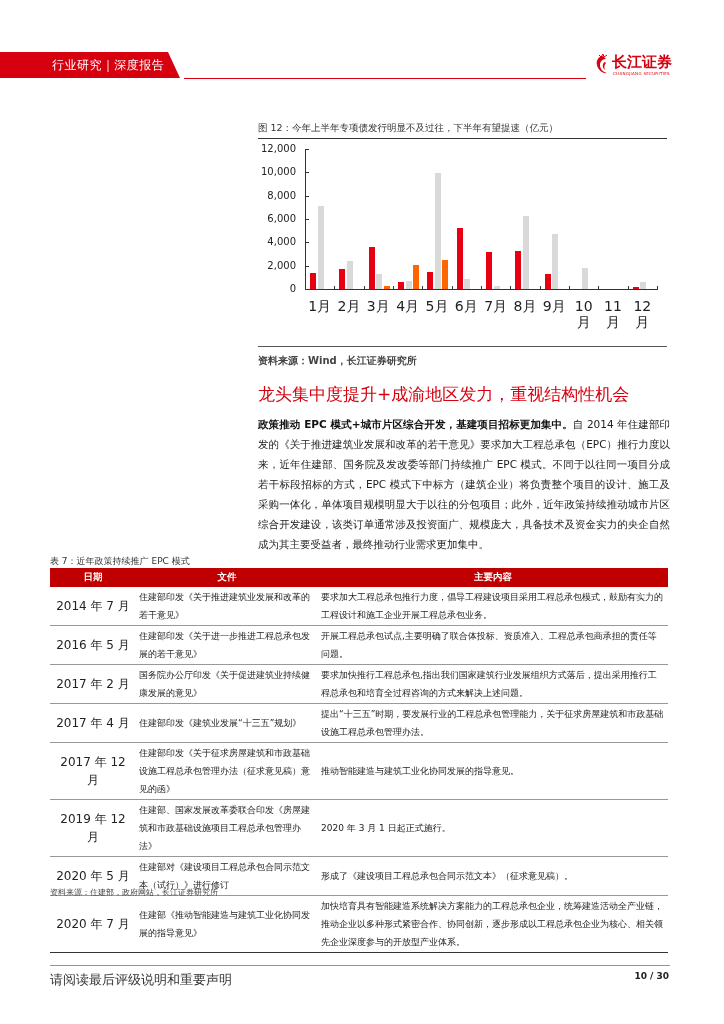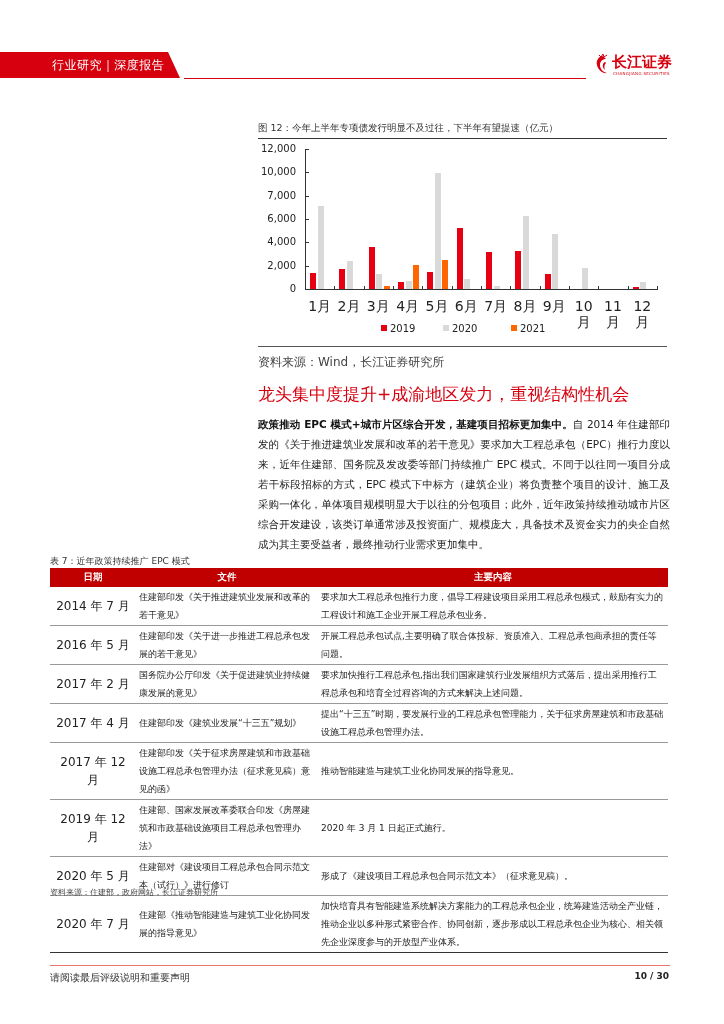--- a/index.html
+++ b/index.html
@@ -28,41 +28,41 @@
   .bar { position: absolute; width: 6px; }
   .bar.s2019 { background: #e60012; }
   .bar.s2020 { background: #d9d9d9; }
   .bar.s2021 { background: #ff6600; }
   .x-label { position: absolute; top: 158px; font-size: 14px; color: #222; width: 30px; text-align: center; }
   .legend { position: absolute; top: 183px; left: 0; width: 409px; height: 14px; }
   .legend-item { position: absolute; font-size: 10px; color: #222; }
   .legend-swatch { display: inline-block; width: 6px; height: 6px; margin-right: 3px; vertical-align: 1px; }
 
   .fig-rule { position: absolute; left: 258px; top: 346px; width: 409px; height: 1px; background: #555; }
-  .fig-source { position: absolute; left: 258px; top: 354px; font-size: 12px; color: #444; }
+  .fig-source { position: absolute; left: 258px; top: 354px; font-size: 10px; color: #444; font-weight: bold; }
 
   
   .section-title { position: absolute; left: 258px; top: 383px; font-size: 17px; color: #d7000f; font-weight: normal; }
   .para { position: absolute; left: 258px; top: 414px; width: 412px; font-size: 10.5px; line-height: 20px; color: #222; text-align: justify; }
   .para b { font-weight: bold; color: #111; }
 
   
   .tbl-caption { position: absolute; left: 50px; top: 555px; font-size: 9px; color: #333; }
   table.policy { position: absolute; left: 50px; top: 568px; width: 618px; border-collapse: collapse; font-size: 9px; color: #222; }
   table.policy th { background: #c00000; color: #fff; font-weight: bold; height: 19px; font-size: 9.5px; text-align: center; }
   table.policy td { border-bottom: 1px solid #999; vertical-align: middle; line-height: 18px; padding: 1px 3px; }
   table.policy td.date { text-align: center; width: 86px; font-size: 12px; }
   table.policy td.doc { width: 182px; }
   table.policy td.content { }
   table.policy tr:last-child td { border-bottom: 1.5px solid #333; }
   .tbl-source { position: absolute; left: 50px; top: 887px; font-size: 8px; color: #444; }
 
   
   .footer-line { position: absolute; left: 50px; top: 965px; width: 620px; height: 1px; background: #e8736f; }
-  .footer-left { position: absolute; left: 50px; top: 971px; font-size: 10px; color: #333; }
+  .footer-left { position: absolute; left: 50px; top: 971px; font-size: 13px; color: #333; }
   .footer-right { position: absolute; right: 55px; top: 971px; font-size: 9px; font-weight: bold; color: #222; }
 </style>
 </head>
 <body>
 
 <div class="header">
   <div class="header-band"></div>
   <span class="header-title">行业研究｜深度报告</span>
   <div class="header-line"></div>
   <div class="logo">
@@ -73,30 +73,25 @@
     </svg>
     <span class="logo-text">长江证券</span>
     <span class="logo-sub">CHANGJIANG SECURITIES</span>
   </div>
 </div>
 
 <div class="fig-caption">图 12：今年上半年专项债发行明显不及过往，下半年有望提速（亿元）</div>
 <div class="chart" id="chart">
   <div class="axis-y"></div>
   <div class="axis-x"></div>
-  <div class="legend" id="legend">
-      <span class="legend-item" style="left: 123px;"><span class="legend-swatch" style="background: rgb(230, 0, 18);"></span><span>2019</span></span>
-      <span class="legend-item" style="left: 185px;"><span class="legend-swatch" style="background: rgb(217, 217, 217);"></span><span>2020</span></span>
-      <span class="legend-item" style="left: 253px;"><span class="legend-swatch" style="background: rgb(255, 102, 0);"></span><span>2021</span></span>
-    </div>
 <div class="y-tick" style="left: -22px; top: 3px;">12,000</div>
     <div class="y-tick-mark" style="top: 9px;"></div>
     <div class="y-tick" style="left: -22px; top: 26.3333px;">10,000</div>
     <div class="y-tick-mark" style="top: 32.3333px;"></div>
-    <div class="y-tick" style="left: -22px; top: 49.6667px;">7,000</div>
+    <div class="y-tick" style="left: -22px; top: 49.6667px;">8,000</div>
     <div class="y-tick-mark" style="top: 55.6667px;"></div>
     <div class="y-tick" style="left: -22px; top: 73px;">6,000</div>
     <div class="y-tick-mark" style="top: 79px;"></div>
     <div class="y-tick" style="left: -22px; top: 96.3333px;">4,000</div>
     <div class="y-tick-mark" style="top: 102.333px;"></div>
     <div class="y-tick" style="left: -22px; top: 119.667px;">2,000</div>
     <div class="y-tick-mark" style="top: 125.667px;"></div>
     <div class="y-tick" style="left: -22px; top: 143px;">0</div>
     <div class="y-tick-mark" style="top: 149px;"></div>
     <div class="x-tick-mark" style="left: 76.3333px;"></div>

